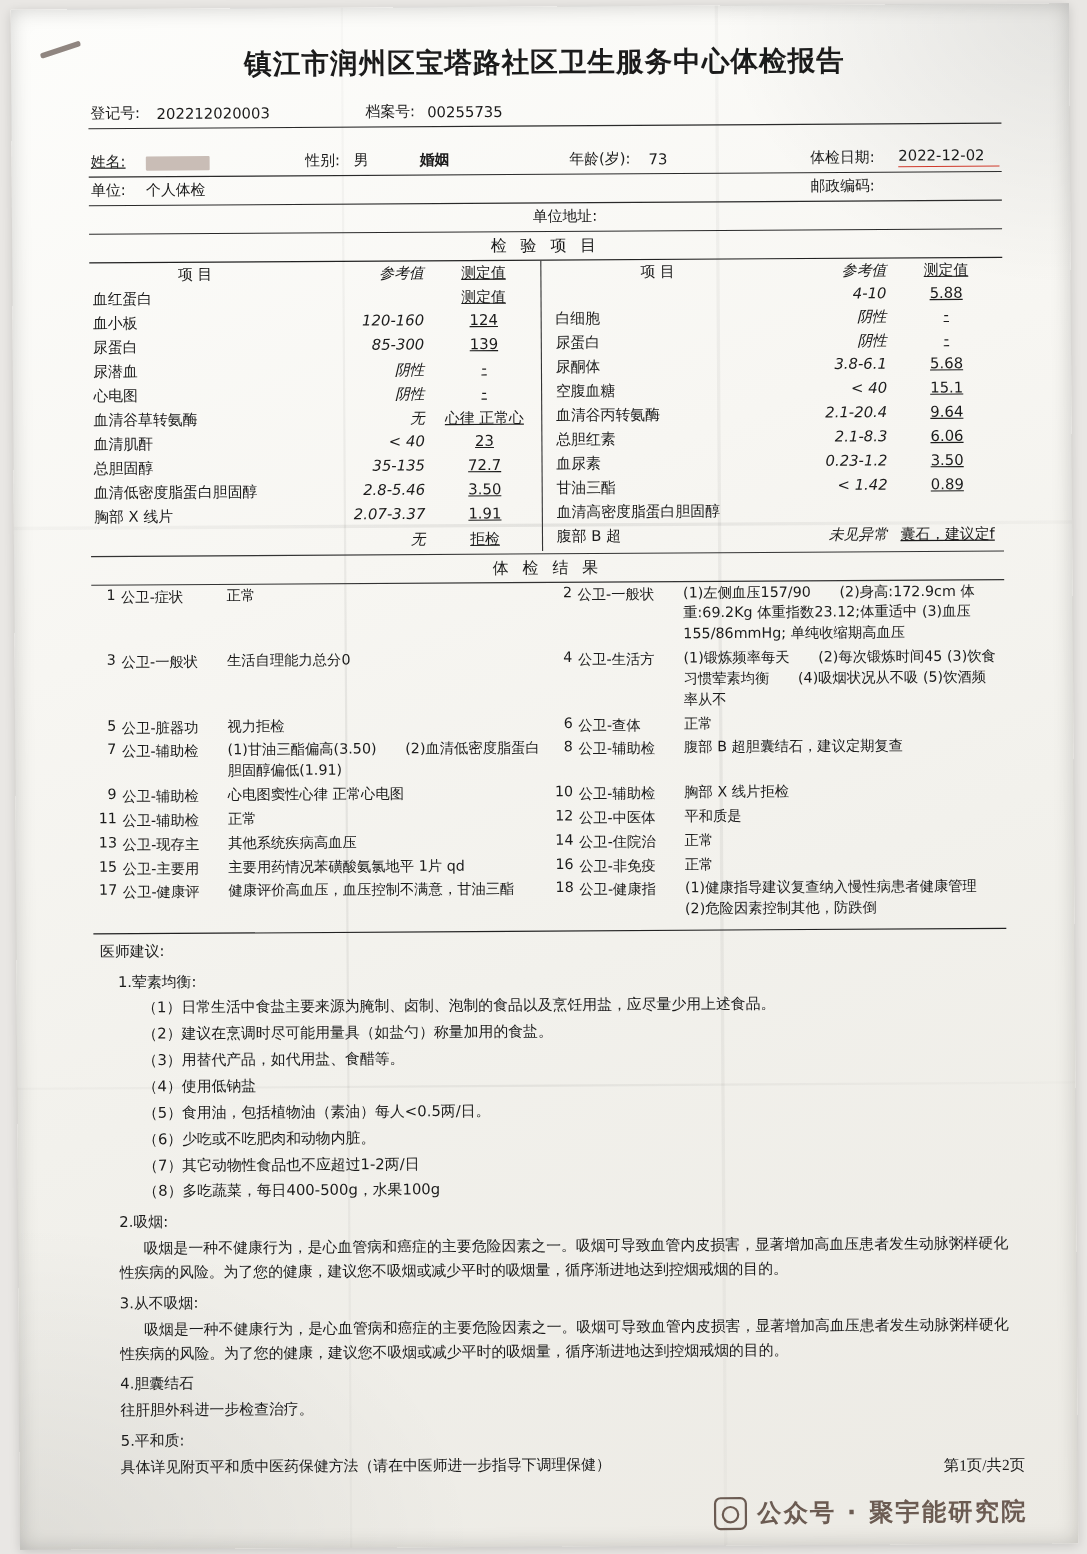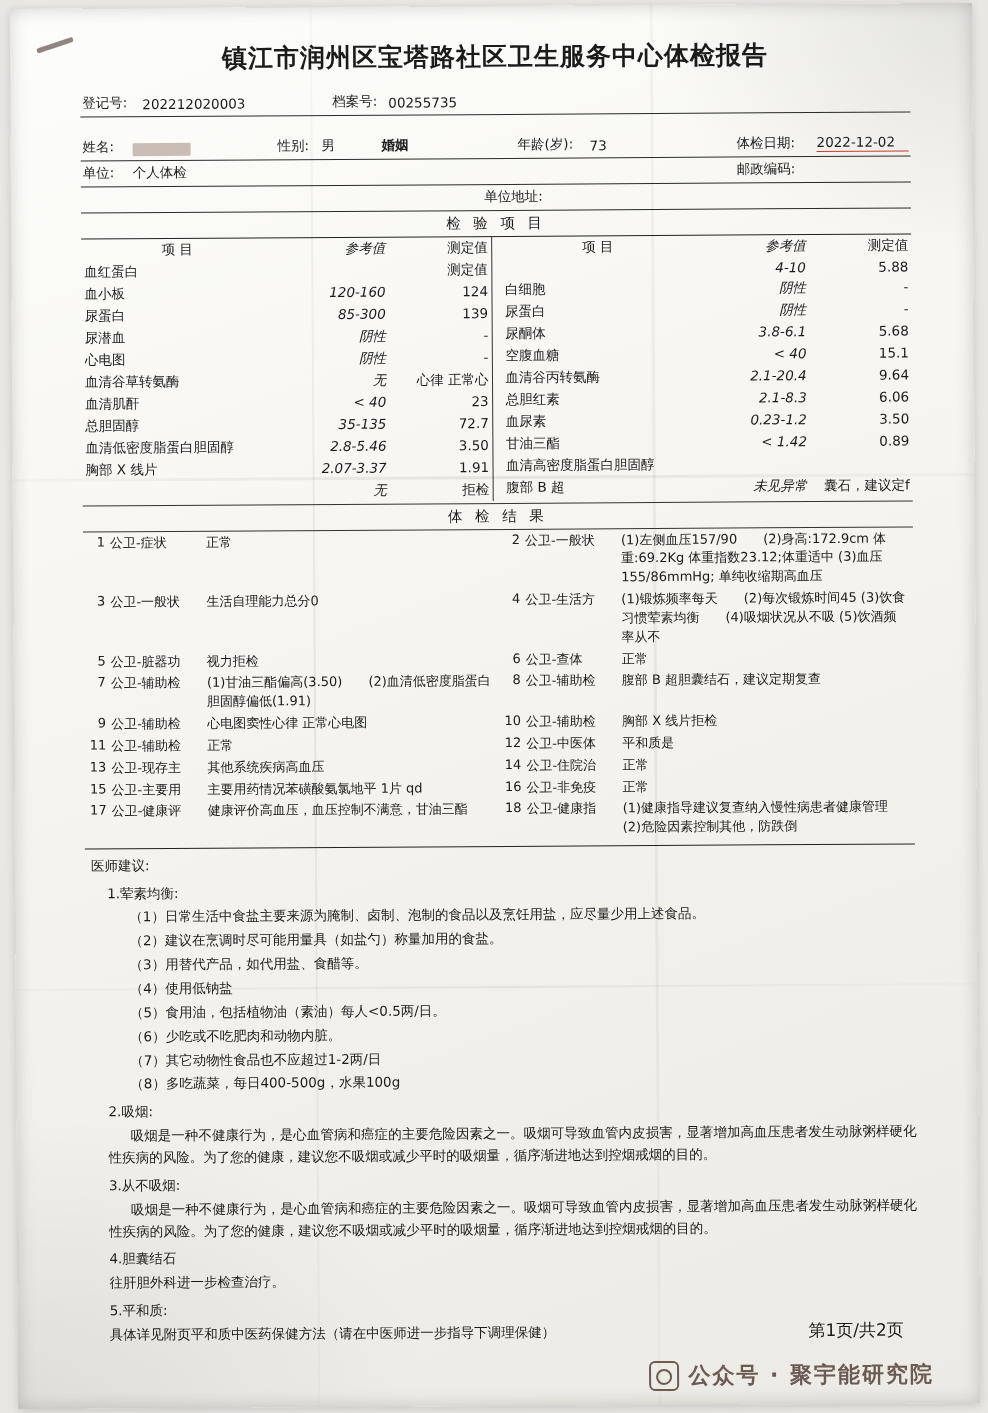--- a/index.html
+++ b/index.html
@@ -51,40 +51,40 @@
 
   .section-title{text-align:center;font-size:14.5px;letter-spacing:4px;padding:3px 0;}
 
   
   .labs{display:flex;font-size:13px;}
   .labs .col{width:50%;}
   .labs table{width:100%;}
   .labs th{font-weight:normal;font-size:13.5px;padding:2px 3px;}
   .c-item{width:47%;}
   .c-ref{width:28%;text-align:right;font-style:italic;}
-  .c-val{width:25%;text-align:right;}
+  .c-val{width:25%;text-align:center;text-decoration:underline;}
   .divider-v{border-left:1px solid #333;}
 
   
   .results{font-size:13px;}
   .results .grid{display:flex;flex-wrap:wrap;}
   .results .item{width:50%;display:flex;padding:1.5px 0;}
   .results .num{width:22px;text-align:right;padding-right:5px;flex:none;}
   .results .nm{width:96px;flex:none;}
   .results .tx{flex:1;padding-right:8px;line-height:1.45;}
 
   
   .advice{font-size:13.5px;line-height:1.62;margin-top:6px;}
   .advice .head{margin:2px 0 2px 6px;}
   .advice p{margin:0 0 2px 0;}
   .advice .ind1{margin-left:22px;}
   .advice .blk{margin:6px 0 2px 22px;}
   .advice .para{margin-left:22px;text-align:justify;}
 
-  .footer-page{position:absolute;right:76px;bottom:62px;font-size:17px;}
+  .footer-page{position:absolute;right:48px;bottom:62px;font-size:14px;font-family:Liberation Serif, serif;}
   .watermark{position:absolute;right:46px;bottom:14px;display:flex;align-items:center;gap:9px;color:#6b5b52;}
   .wm-icon{width:26px;height:26px;border:2px solid #6b5b52;border-radius:6px;position:relative;}
   .wm-icon:before{content:"";position:absolute;left:5px;top:6px;width:12px;height:12px;border:2px solid #6b5b52;border-radius:50%;}
   .wm-text{font-size:22px;font-weight:bold;letter-spacing:2px;}
   .corner-mark{position:absolute;left:26px;top:34px;width:38px;height:5px;background:#6b5e57;transform:rotate(-18deg);border-radius:2px;opacity:.75;}
 </style>
 </head>
 <body>
 
 <div id="sheet">
@@ -101,21 +101,21 @@
     <h1 class="title">镇江市润州区宝塔路社区卫生服务中心体检报告</h1>
 
     <div class="info">
       <div class="row">
         <div class="cell" style="width:60px;">登记号:</div>
         <div class="cell" style="width:190px;">202212020003</div>
         <div class="cell" style="width:56px;">档案号:</div>
         <div class="cell" style="flex:1;">00255735</div>
       </div>
       <div class="row">
-        <div class="cell" style="width:50px;">姓名:</div>
+        <div class="cell" style="width:50px;text-decoration:underline;">姓名:</div>
         <div class="cell" style="width:145px;"><span class="redact"></span></div>
         <div class="cell" style="width:44px;">性别:</div>
         <div class="cell" style="width:60px;">男</div>
         <div class="cell" style="width:36px;font-weight:bold;">婚姻</div>
         <div class="cell" style="width:100px;"></div>
         <div class="cell" style="width:72px;">年龄(岁):</div>
         <div class="cell" style="flex:1;">73</div>
         <div class="cell" style="width:80px;">体检日期:</div>
         <div class="cell underline-red" style="width:92px;margin-top:18px;">2022-12-02</div>
       </div>

